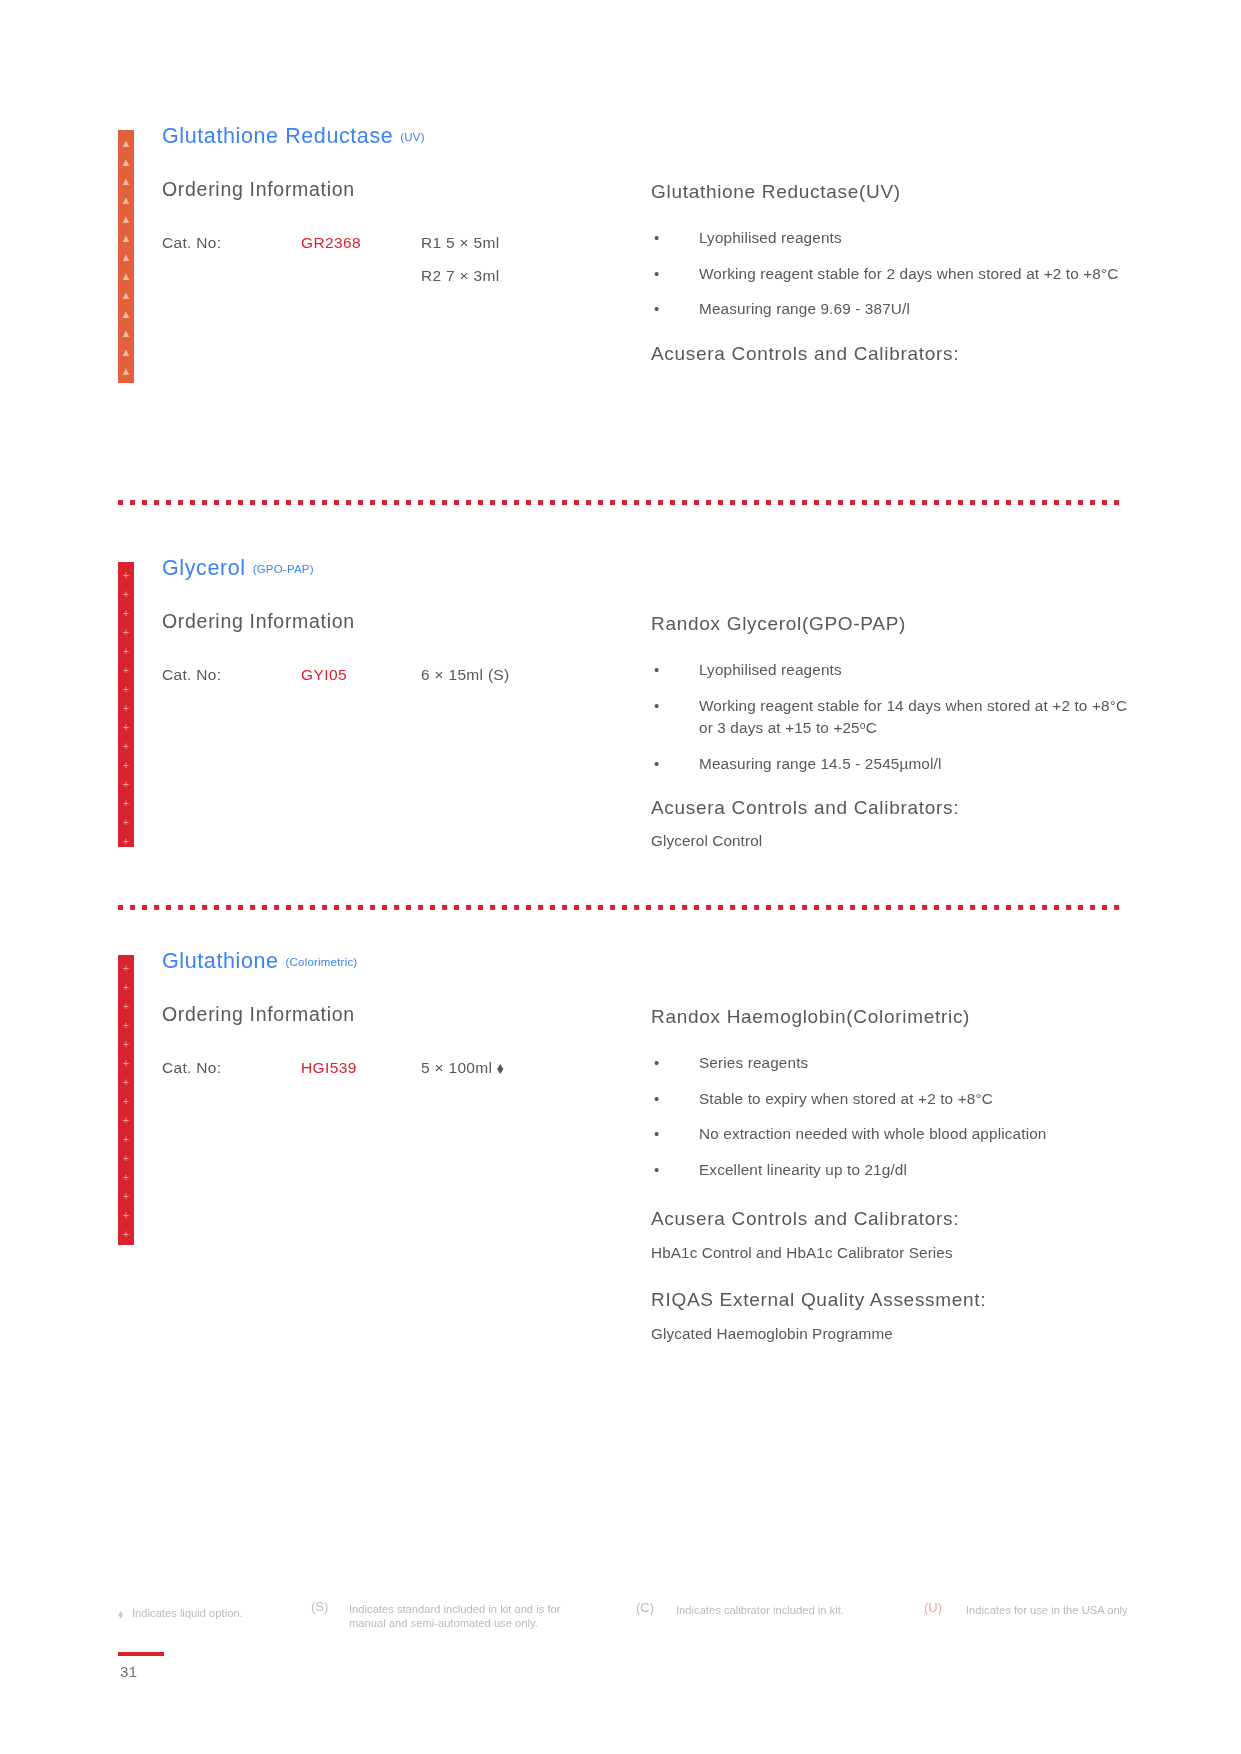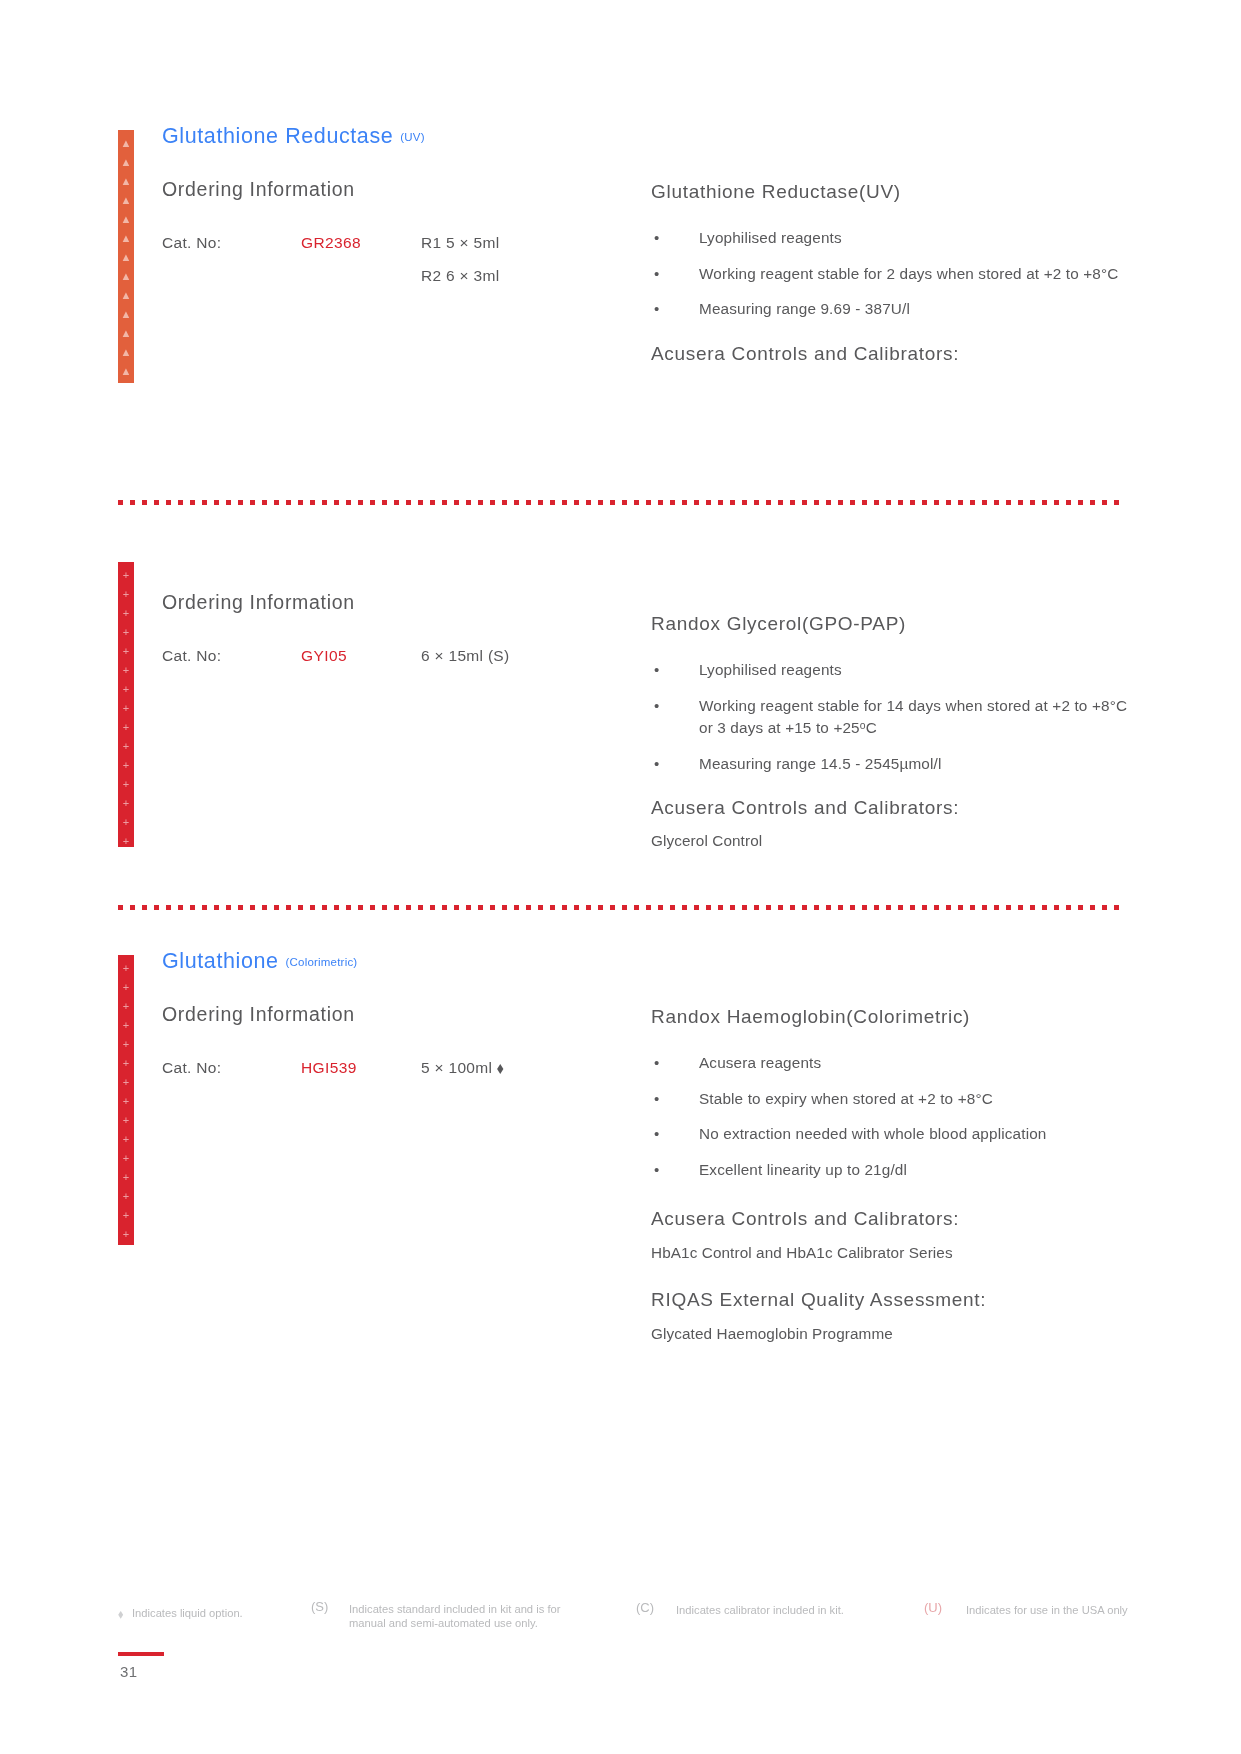--- a/index.html
+++ b/index.html
@@ -207,21 +207,21 @@
       <div class="prod-title" style="margin-top:-6px;">
         <span>Glutathione  Reductase</span><span class="meth">(UV)</span>
       </div>
       <div class="sub-head" style="margin-top:29px;">Ordering  Information</div>
       <div class="order-row" style="margin-top:29px;">
         <div class="cell-label">Cat. No:</div>
         <div class="cell-cat">GR2368</div>
         <div class="cell-pack">R1 5 × 5ml</div>
       </div>
       <div class="order-row" style="margin-top:7px;">
-        <div class="cell-pack cell-pack2">R2 6 × 3ml</div>
+        <div class="cell-pack cell-pack2">R2 7 × 3ml</div>
       </div>
     </div>
 
     <div class="col-right">
       <div class="sub-head-r" style="margin-top:39px;">
         <span>Glutathione  Reductase</span><span class="meth">(UV)</span>
       </div>
       <ul class="bullets" style="margin-top:24px;">
         <li><span class="dot">•</span><span>Lyophilised reagents</span></li>
         <li><span class="dot">•</span><span>Working reagent stable for 2 days when stored at +2 to +8°C</span></li>
@@ -246,20 +246,23 @@
       <span>+</span>
       <span>+</span>
       <span>+</span>
       <span>+</span>
       <span>+</span>
       <span>+</span>
       <span>+</span>
     </div>
 
     <div class="col-left">
+      <div class="prod-title" style="margin-top:-6px;">
+        <span>Glycerol</span><span class="meth">(GPO-PAP)</span>
+      </div>
       <div class="sub-head" style="margin-top:29px;">Ordering  Information</div>
       <div class="order-row" style="margin-top:29px;">
         <div class="cell-label">Cat. No:</div>
         <div class="cell-cat">GYI05</div>
         <div class="cell-pack">6 × 15ml (S)</div>
       </div>
     </div>
 
     <div class="col-right">
       <div class="sub-head-r" style="margin-top:39px;">
@@ -307,21 +310,21 @@
         <div class="cell-cat">HGI539</div>
         <div class="cell-pack">5 × 100ml ⬧</div>
       </div>
     </div>
 
     <div class="col-right">
       <div class="sub-head-r" style="margin-top:39px;">
         <span>Randox  Haemoglobin</span><span class="meth">(Colorimetric)</span>
       </div>
       <ul class="bullets" style="margin-top:24px;">
-        <li><span class="dot">•</span><span>Acusera reagents</span></li>
+        <li><span class="dot">•</span><span>Series reagents</span></li>
         <li><span class="dot">•</span><span>Stable to expiry when stored at +2 to +8°C</span></li>
         <li><span class="dot">•</span><span>No extraction needed with whole blood application</span></li>
         <li><span class="dot">•</span><span>Excellent linearity up to 21g/dl</span></li>
       </ul>
       <div class="sub-head-r" style="margin-top:27px;">Acusera  Controls  and  Calibrators:</div>
       <div class="note" style="margin-top:12px; width:420px;">HbA1c  Control  and  HbA1c  Calibrator  Series</div>
       <div class="sub-head-r" style="margin-top:24px;">RIQAS  External  Quality  Assessment:</div>
       <div class="note" style="margin-top:12px; width:420px;">Glycated Haemoglobin Programme</div>
     </div>
   </div>

